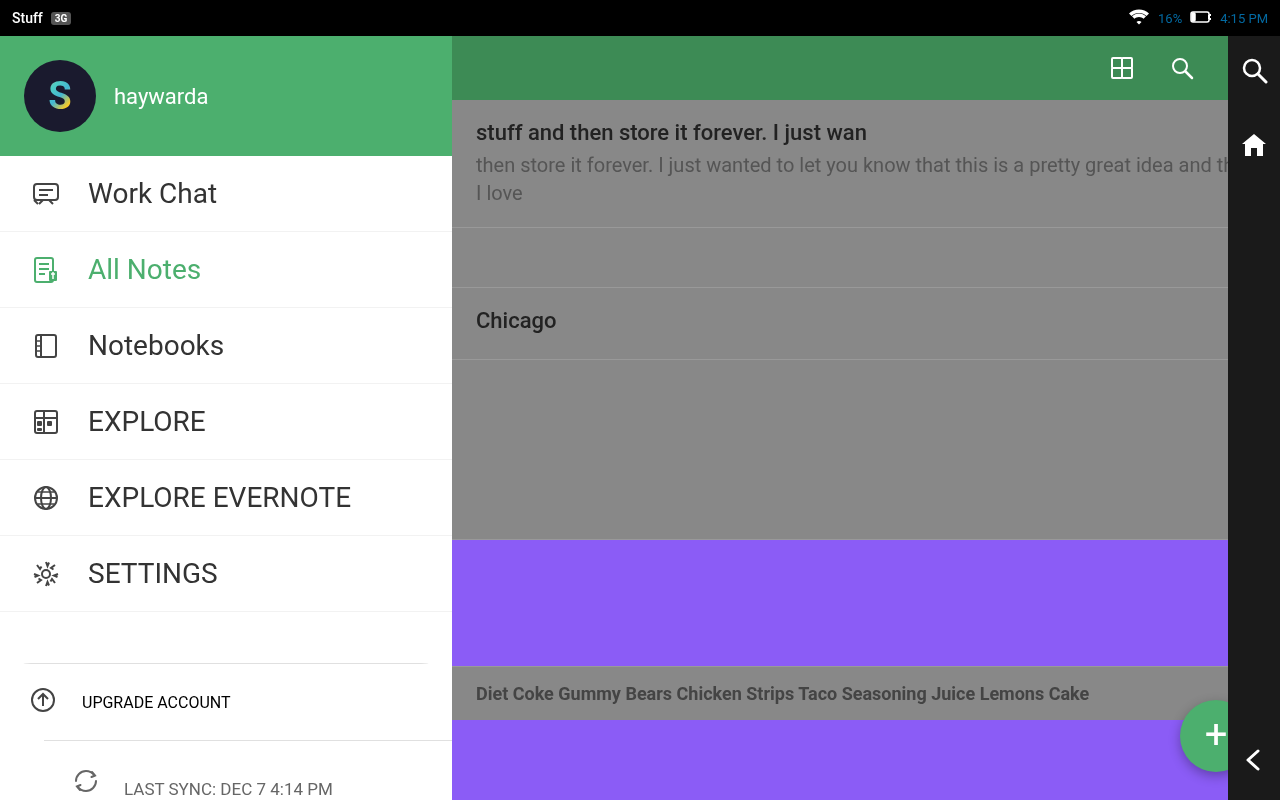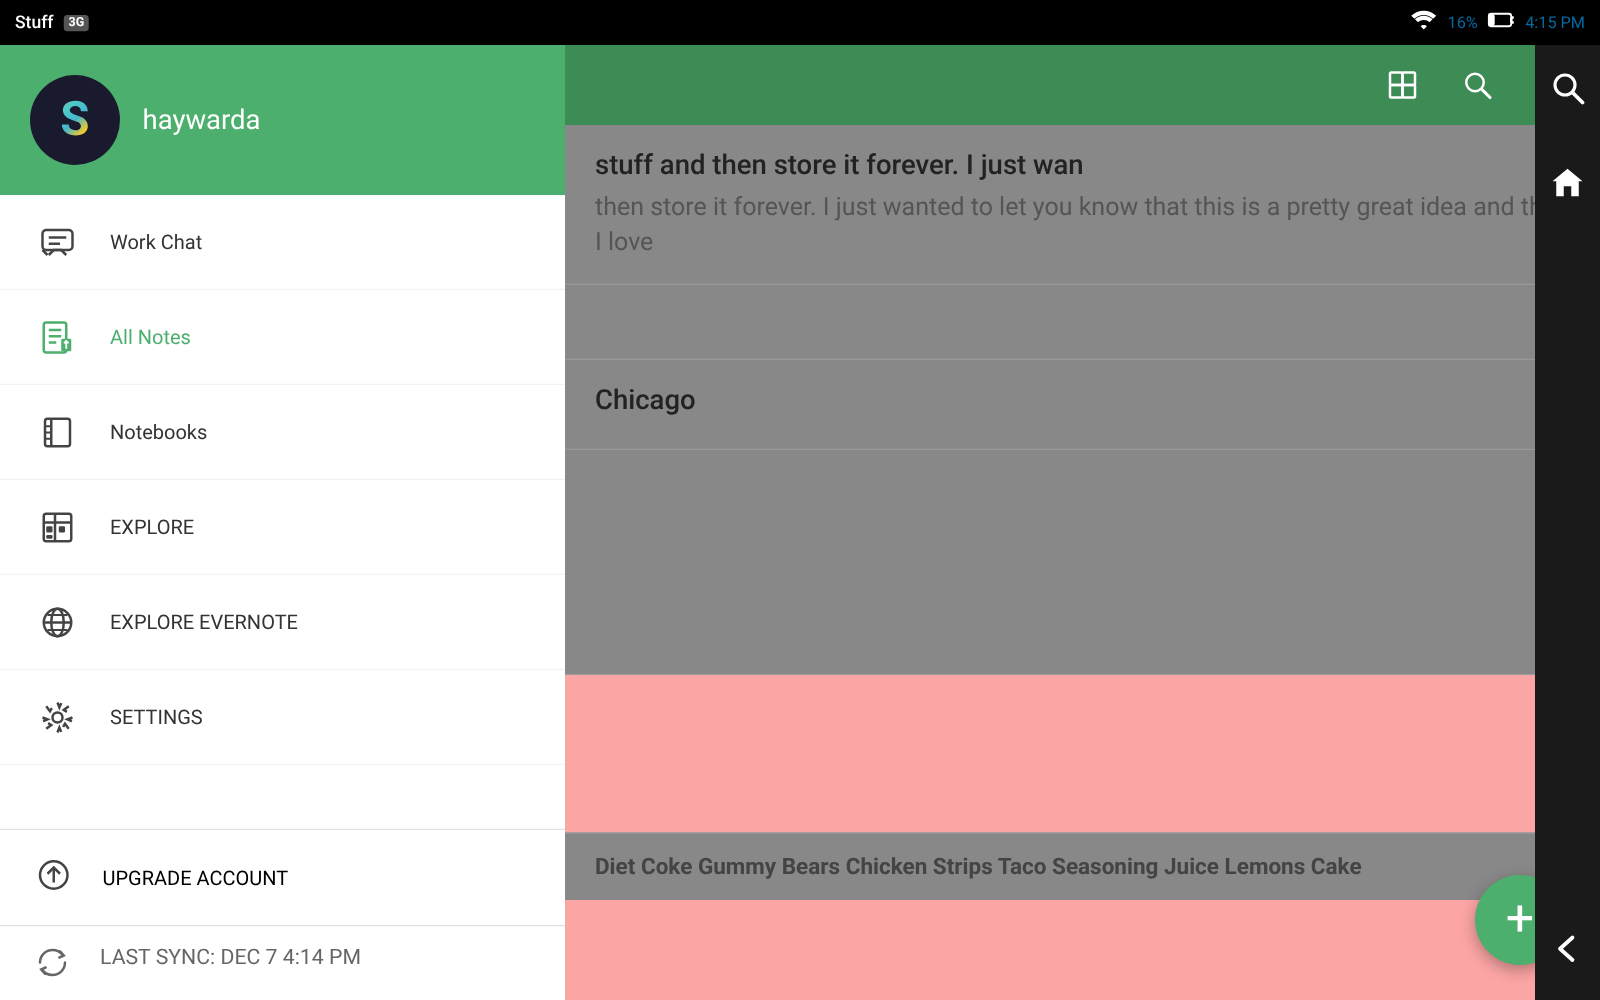--- a/index.html
+++ b/index.html
@@ -119,21 +119,21 @@
       gap: 24px;
       cursor: pointer;
       border-bottom: 1px solid rgba(0,0,0,0.05);
     }
 
     .nav-item.active {
       
     }
 
     .nav-item .nav-label {
-      font-size: 16px;
+      font-size: 28px;
       color: #333;
     }
 
     .nav-item.active .nav-label {
       color: #4caf6e;
     }
 
     .nav-item .nav-icon {
       width: 36px;
       height: 36px;
@@ -144,40 +144,42 @@
       color: #444;
       flex-shrink: 0;
     }
 
     .nav-item.active .nav-icon {
       color: #4caf6e;
     }
 
     .sidebar-bottom {
       border-top: 1px solid #e0e0e0;
+      border-radius: 31px;
     }
 
     .upgrade-item {
       display: flex;
       align-items: center;
       padding: 0 28px;
       height: 76px;
       gap: 24px;
       cursor: pointer;
       background: #fff;
     }
 
     .sync-item {
       display: flex;
-      align-items: flex-start;
-      padding: 15px 28px;
+      align-items: flex-end;
+      padding: 1px 28px;
       height: 60px;
       gap: 24px;
       background: #fff;
       border-top: 1px solid #e0e0e0;
+      margin-left: 44px;
     }
 
     .sync-label {
       font-size: 17px;
       color: #666;
     }
 
     
     .content-area {
       flex: 1;
@@ -206,21 +208,21 @@
       align-items: center;
       justify-content: center;
       color: #fff;
       font-size: 22px;
       cursor: pointer;
     }
 
     
     .notes-list {
       flex: 1;
-      background: #fca5a5;
+      background: #8b5cf6;
       overflow: hidden;
       position: relative;
     }
 
     .note-item {
       padding: 20px 24px;
       border-bottom: 1px solid #999;
       background: #888;
     }
 

